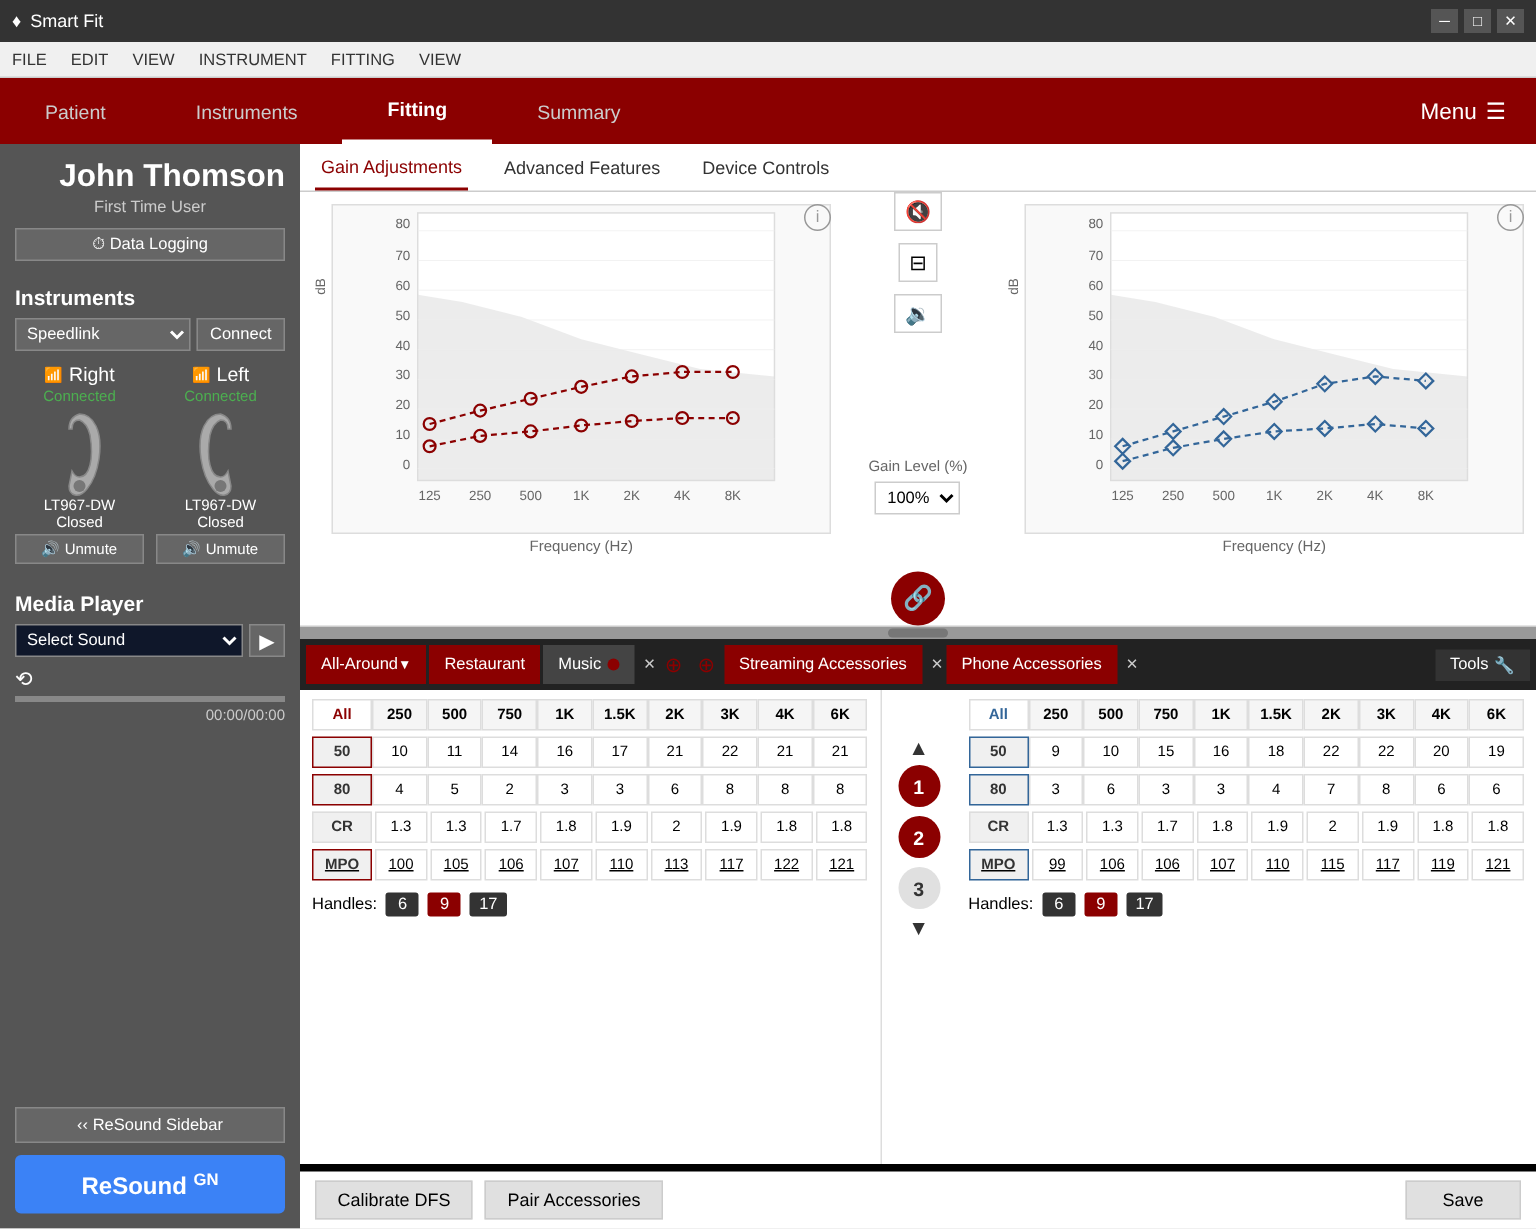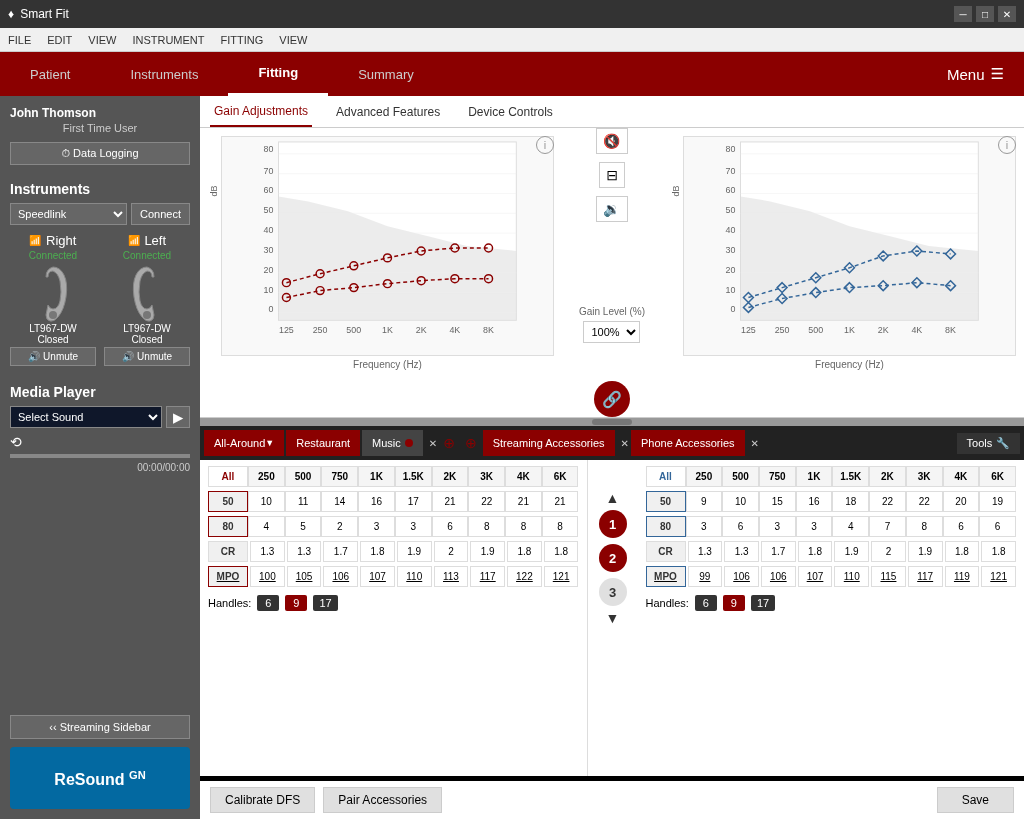--- a/index.html
+++ b/index.html
@@ -96,21 +96,21 @@
     
     .sidebar {
       width: 200px;
       background: #555;
       color: white;
       display: flex;
       flex-direction: column;
       padding: 10px;
       flex-shrink: 0;
     }
-    .sidebar-name { text-align: left; font-size: 12px; font-weight: bold; margin-bottom: 2px; }
+    .sidebar-name { text-align: right; font-size: 21px; font-weight: bold; margin-bottom: 2px; }
     .sidebar-subtitle { text-align: center; font-size: 11px; color: #ccc; margin-bottom: 8px; }
     .sidebar-btn {
       background: #666;
       border: 1px solid #888;
       color: white;
       font-size: 11px;
       padding: 4px 8px;
       cursor: pointer;
       width: 100%;
       margin-bottom: 8px;
@@ -191,24 +191,24 @@
       background: #666;
       border: 1px solid #888;
       color: white;
       font-size: 11px;
       padding: 5px;
       cursor: pointer;
       text-align: center;
       margin-bottom: 8px;
     }
     .resound-logo {
-      background: #0369a1;
+      background: #3b82f6;
       color: white;
       text-align: center;
-      padding: 20px;
+      padding: 8px;
       font-size: 16px;
       font-weight: bold;
       border-radius: 4px;
     }
 
     
     .content-area {
       flex: 1;
       display: flex;
       flex-direction: column;
@@ -577,21 +577,21 @@
       </div>
       <div class="media-controls">
         <button class="media-ctl-btn">⟲</button>
       </div>
       <div class="media-progress"></div>
       <div class="media-time">00:00/00:00</div>
     </div>
 
     <button class="collapse-btn">
       <span>‹‹ </span>
-      <span>Streaming Sidebar</span>
+      <span>ReSound Sidebar</span>
     </button>
 
     <div class="resound-logo">
       <span>ReSound</span> <sup><small>GN</small></sup>
     </div>
   </div>
 
   <div class="content-area">
 
     <div class="sub-tabs">

